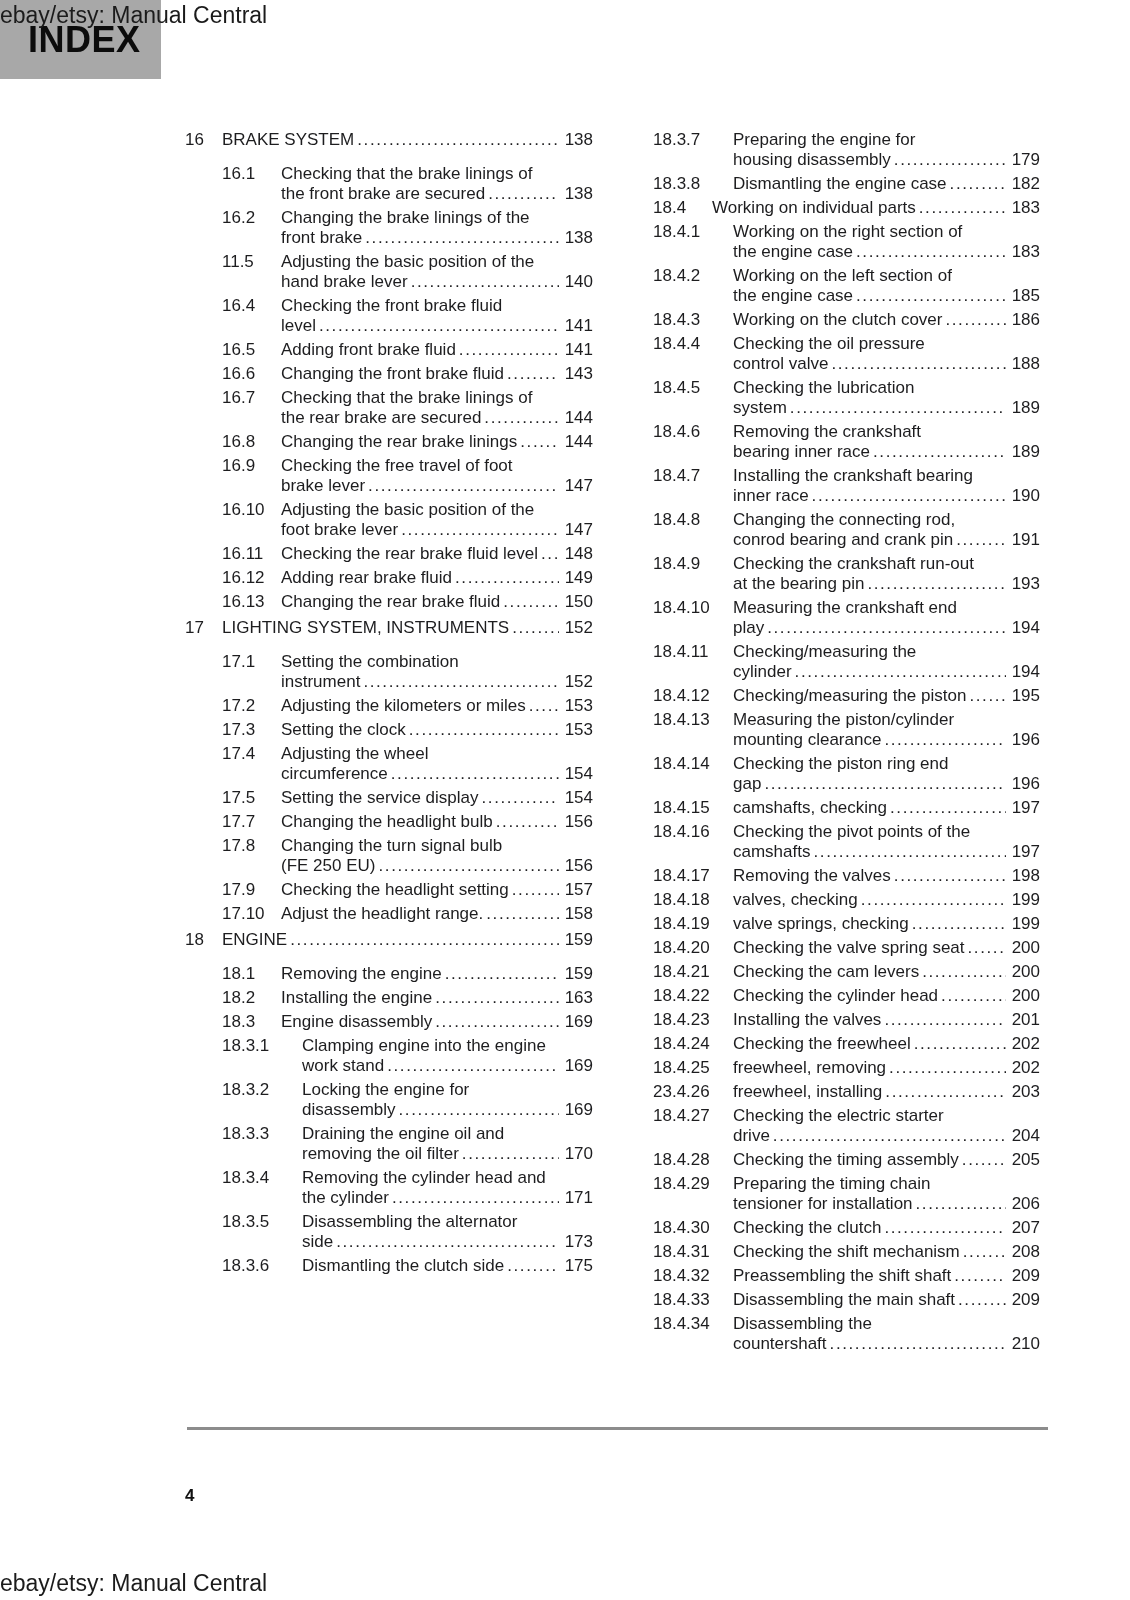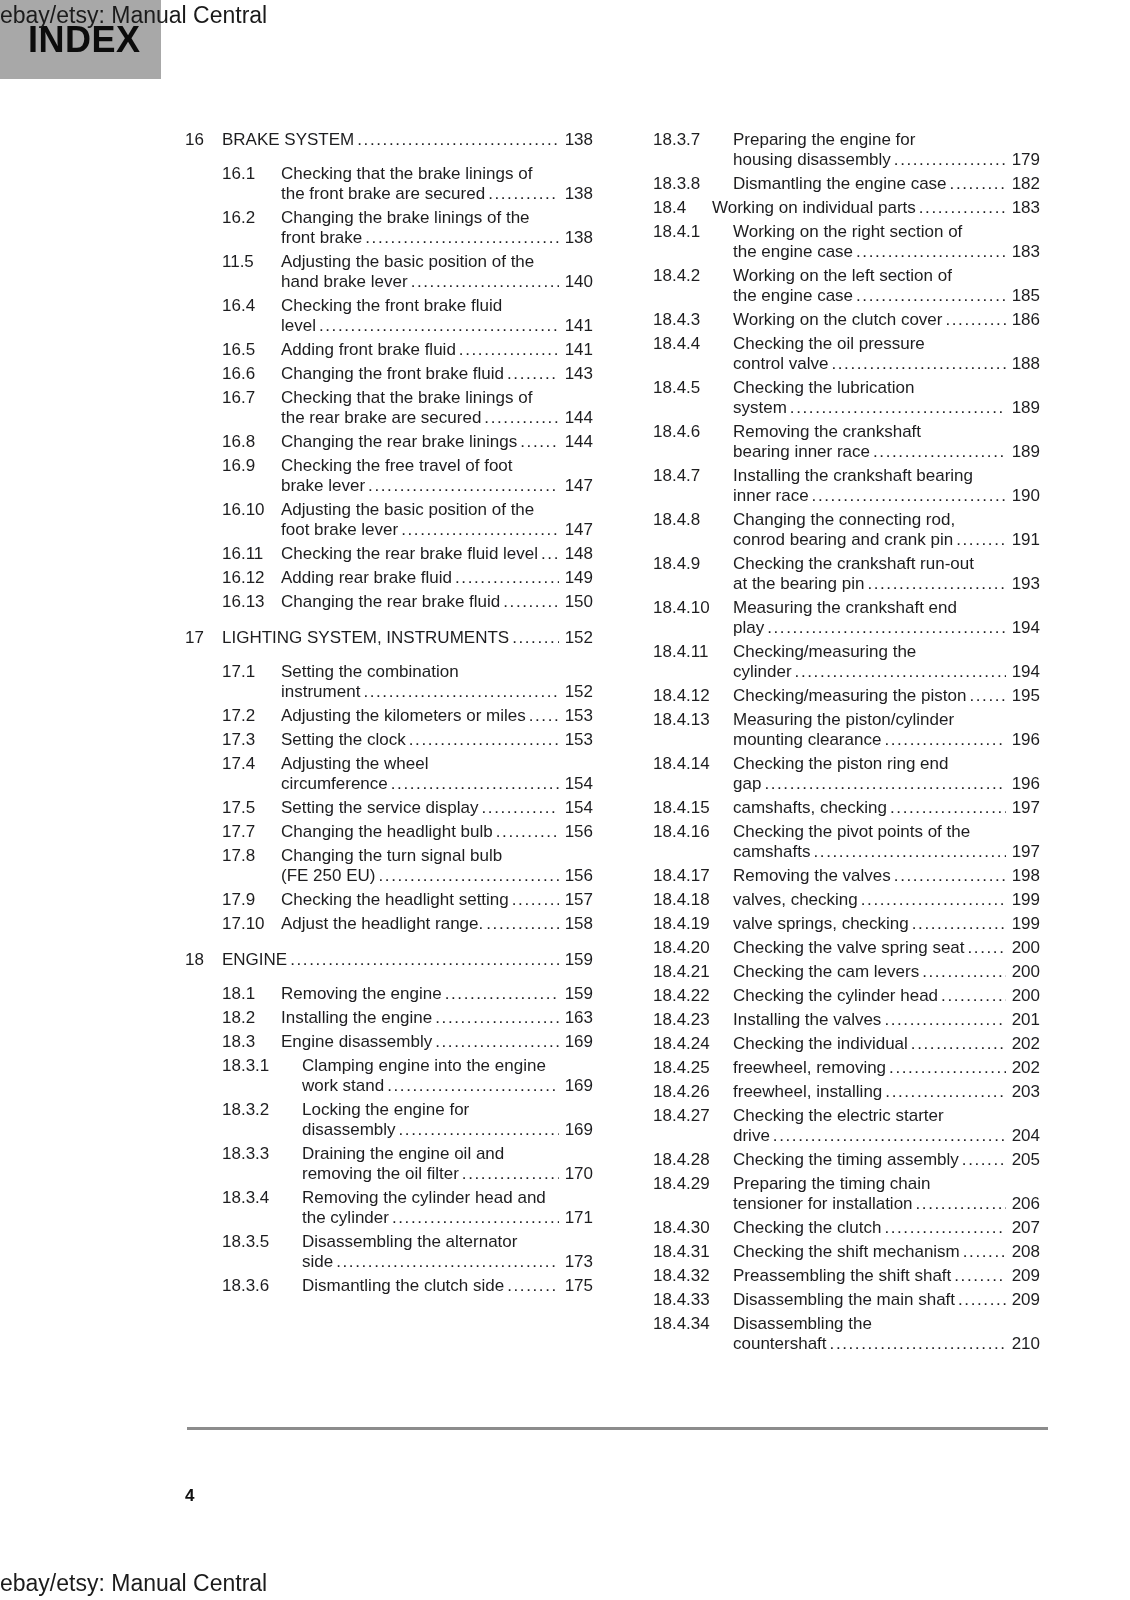--- a/index.html
+++ b/index.html
@@ -27,21 +27,21 @@
 
   
   .toc-col { position:absolute; top:130px; font-size:17px; line-height:20px; }
   .toc-col.left  { left:185px; width:408px; }
   .toc-col.right { left:616px; width:424px; }
 
   .entry { display:flex; margin-bottom:4px; }
   .entry .num { flex:0 0 auto; }
   .entry .body { flex:1 1 auto; min-width:0; }
 
-  .entry.lv1 { margin-top:16px; margin-bottom:14px; }
+  .entry.lv1 { margin-top:6px; margin-bottom:14px; }
   .entry.lv1:first-child { margin-top:0; }
   .entry.lv1 .num { width:37px; }
   .entry.lv2, .entry.lv3 { padding-left:37px; }
   .entry.lv2 .num { width:59px; }
   .entry.lv3 .num { width:80px; }
 
   .tline.last { display:flex; }
   .tline .txt { flex:0 0 auto; white-space:nowrap; }
   .dots {
     flex:1 1 auto; min-width:0; overflow:hidden; white-space:nowrap;
@@ -702,38 +702,38 @@
             <span class="txt">Installing the valves</span>
             <span class="dots"></span>
             <span class="pg">201</span>
           </div>
         </div>
       </div>
       <div class="entry lv3">
         <span class="num">18.4.24</span>
         <div class="body">
           <div class="tline last">
-            <span class="txt">Checking the individual</span>
+            <span class="txt">Checking the freewheel</span>
             <span class="dots"></span>
             <span class="pg">202</span>
           </div>
         </div>
       </div>
       <div class="entry lv3">
         <span class="num">18.4.25</span>
         <div class="body">
           <div class="tline last">
             <span class="txt">freewheel, removing</span>
             <span class="dots"></span>
             <span class="pg">202</span>
           </div>
         </div>
       </div>
       <div class="entry lv3">
-        <span class="num">18.4.26</span>
+        <span class="num">23.4.26</span>
         <div class="body">
           <div class="tline last">
             <span class="txt">freewheel, installing</span>
             <span class="dots"></span>
             <span class="pg">203</span>
           </div>
         </div>
       </div>
       <div class="entry lv3">
         <span class="num">18.4.27</span>

